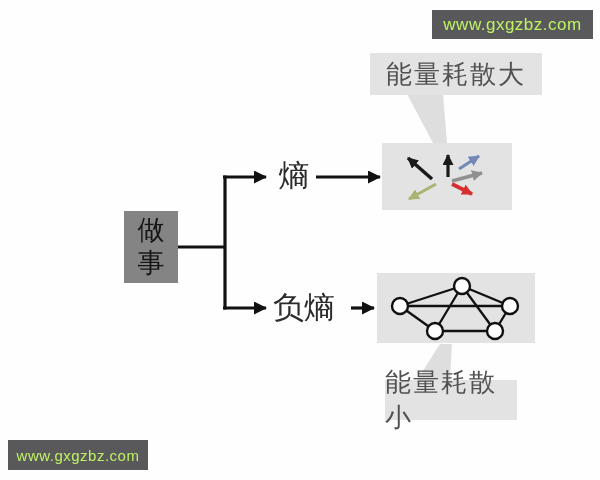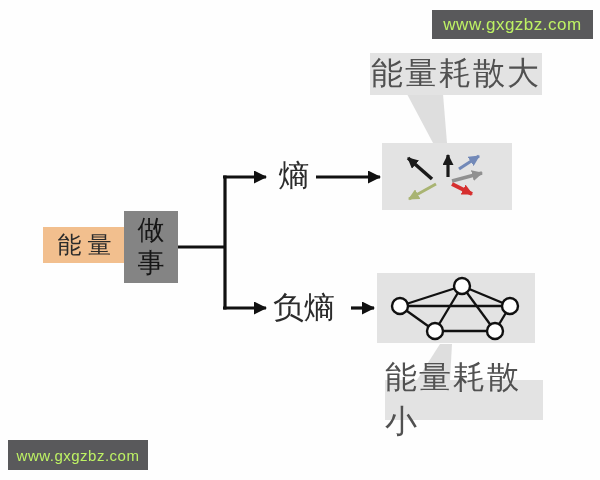--- a/index.html
+++ b/index.html
@@ -26,25 +26,25 @@
     background:#848484; color:#161616; font-size:27px; line-height:33px;
     display:flex; flex-direction:column; align-items:center; justify-content:center;
   }
   .flow-label {
     position:absolute; color:#2b2b2b; font-size:31px; text-align:center; line-height:36px;
   }
   .entropy-label    { left:274px; top:158px; width:40px; }
   .negentropy-label { left:264px; top:290px; width:80px; }
 
   .callout {
-    position:absolute; background:#e3e3e3; color:#515151; font-size:32px;
+    position:absolute; background:#e3e3e3; color:#515151; font-size:26px;
     letter-spacing:2px; display:flex; align-items:center; justify-content:center;
   }
   .callout-top    { left:370px; top:53px;  width:172px; height:42px; }
-  .callout-bottom { left:385px; top:380px; width:158px; height:40px; }
+  .callout-bottom { left:385px; top:380px; width:132px; height:40px; }
 
   .viz-box { position:absolute; background:#e3e3e3; }
   .entropy-viz { left:382px; top:143px; width:130px; height:67px; }
   .network-viz { left:377px; top:273px; width:158px; height:70px; }
   .viz-box svg { display:block; }
 
   .overlay { position:absolute; left:0; top:0; }
 </style>
 </head>
 <body>
@@ -62,21 +62,20 @@
     </defs>
     <polygon points="407,94 443,94 447,143 433,143" fill="#dedede"></polygon>
     <polygon points="440,344 452,344 450,380 417,380" fill="#dedede"></polygon>
     <path d="M178,247 H226.6 M225,175.4 V309.6" stroke="#111111" stroke-width="3.2" fill="none"></path>
     <line x1="223" y1="177" x2="266" y2="177" stroke="#111111" stroke-width="3.2" marker-end="url(#ahc)"></line>
     <line x1="316" y1="177" x2="380" y2="177" stroke="#111111" stroke-width="3.2" marker-end="url(#ahc)"></line>
     <line x1="223" y1="308" x2="266" y2="308" stroke="#111111" stroke-width="3.2" marker-end="url(#ahc)"></line>
     <line x1="351" y1="308" x2="374" y2="308" stroke="#111111" stroke-width="3.2" marker-end="url(#ahc)"></line>
   </svg>
 
-  <div class="energy-box cjk" style="background: rgb(242, 191, 142);">能量</div>
 
   <div class="work-box cjk" style="background: rgb(132, 132, 132);">
     <span>做</span>
     <span>事</span>
   </div>
 
   <div class="flow-label entropy-label cjk">熵</div>
   <div class="flow-label negentropy-label cjk">负熵</div>
 
   <div class="callout callout-top cjk" style="background: rgb(227, 227, 227);">能量耗散大</div>

